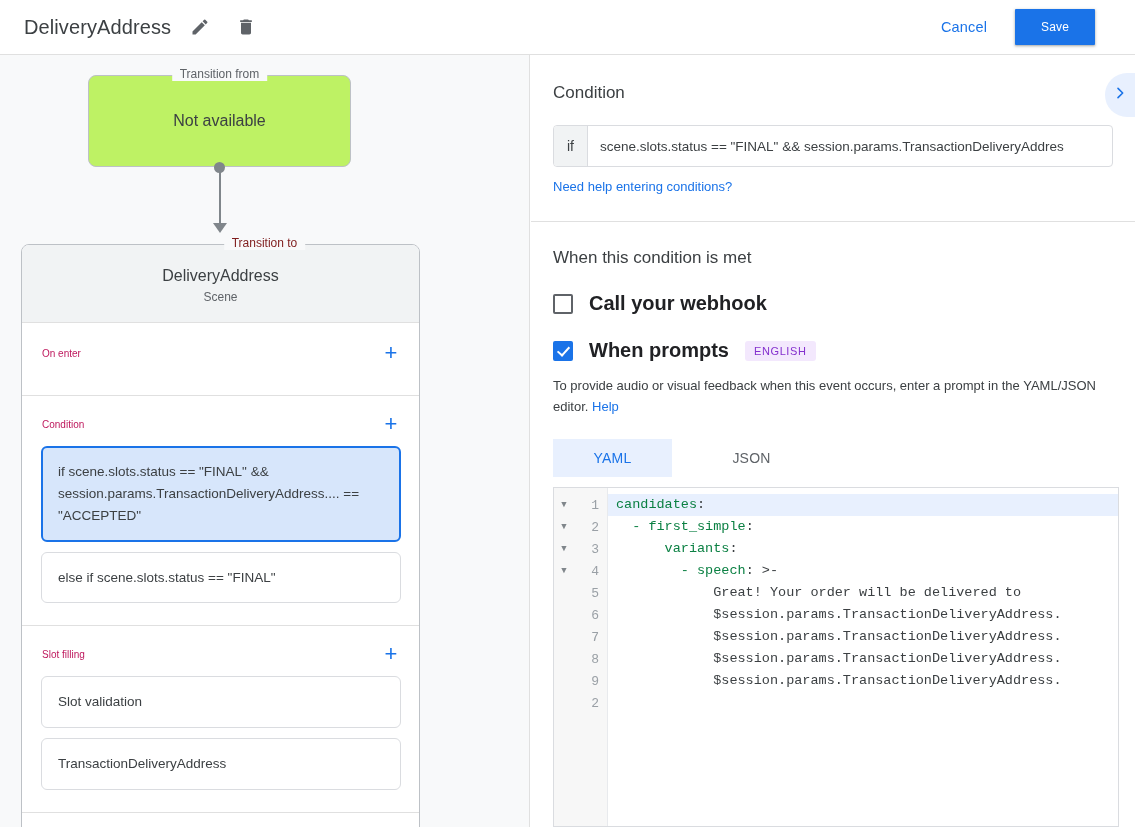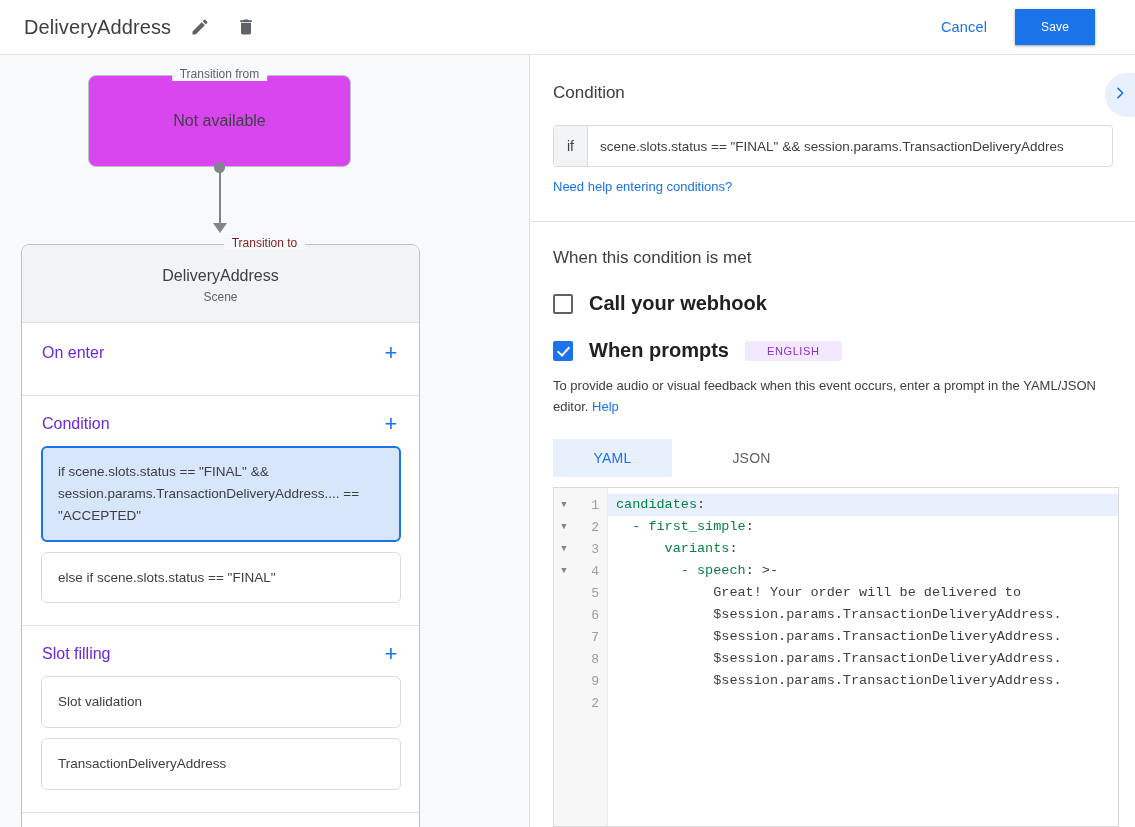--- a/index.html
+++ b/index.html
@@ -57,21 +57,21 @@
     background: #f8f9fa;
     border-right: 1px solid #e0e0e0;
     overflow: hidden;
   }
 
   
   .flow-card {
     position: absolute;
     border: 1px solid #bdc1c6;
     border-radius: 8px;
-    background: #d946ef;
+    background: #bef264;
   }
   .flow-legend {
     position: absolute;
     top: -9px;
     background: #f8f9fa;
     padding: 0 8px;
     font-size: 12px;
     color: #5f6368;
     white-space: nowrap;
   }
@@ -128,21 +128,21 @@
 
   .section {
     border-bottom: 1px solid #e0e0e0;
     padding: 0 0 12px 0;
   }
   .section:last-child { border-bottom: none; }
   .section-header {
     display: flex; align-items: center; justify-content: space-between;
     padding: 16px 16px 10px 20px;
   }
-  .section-title { font-size: 16px; color: #6d28d9; }
+  .section-title { font-size: 10px; color: #be185d; }
   .plus-btn {
     width: 24px; height: 24px;
     display: flex; align-items: center; justify-content: center;
     color: #1a73e8; font-size: 22px; line-height: 1;
     cursor: pointer; user-select: none; font-weight: 300;
   }
   .item-card {
     margin: 0 18px 10px 19px;
     border: 1px solid #dadce0;
     border-radius: 6px;
@@ -254,21 +254,21 @@
   .check-label {
     margin-left: 16px;
     font-size: 20px; font-weight: bold; color: #202124;
   }
   .lang-badge {
     margin-left: 16px;
     background: #f3e8fd;
     color: #8430ce;
     font-size: 11px;
     letter-spacing: 0.6px;
-    padding: 4px 22px;
+    padding: 4px 9px;
     border-radius: 3px;
     font-weight: 500;
   }
   .hint-text {
     margin-top: 14px;
     font-size: 13px;
     color: #3c4043;
     line-height: 1.58;
     max-width: 568px;
   }

